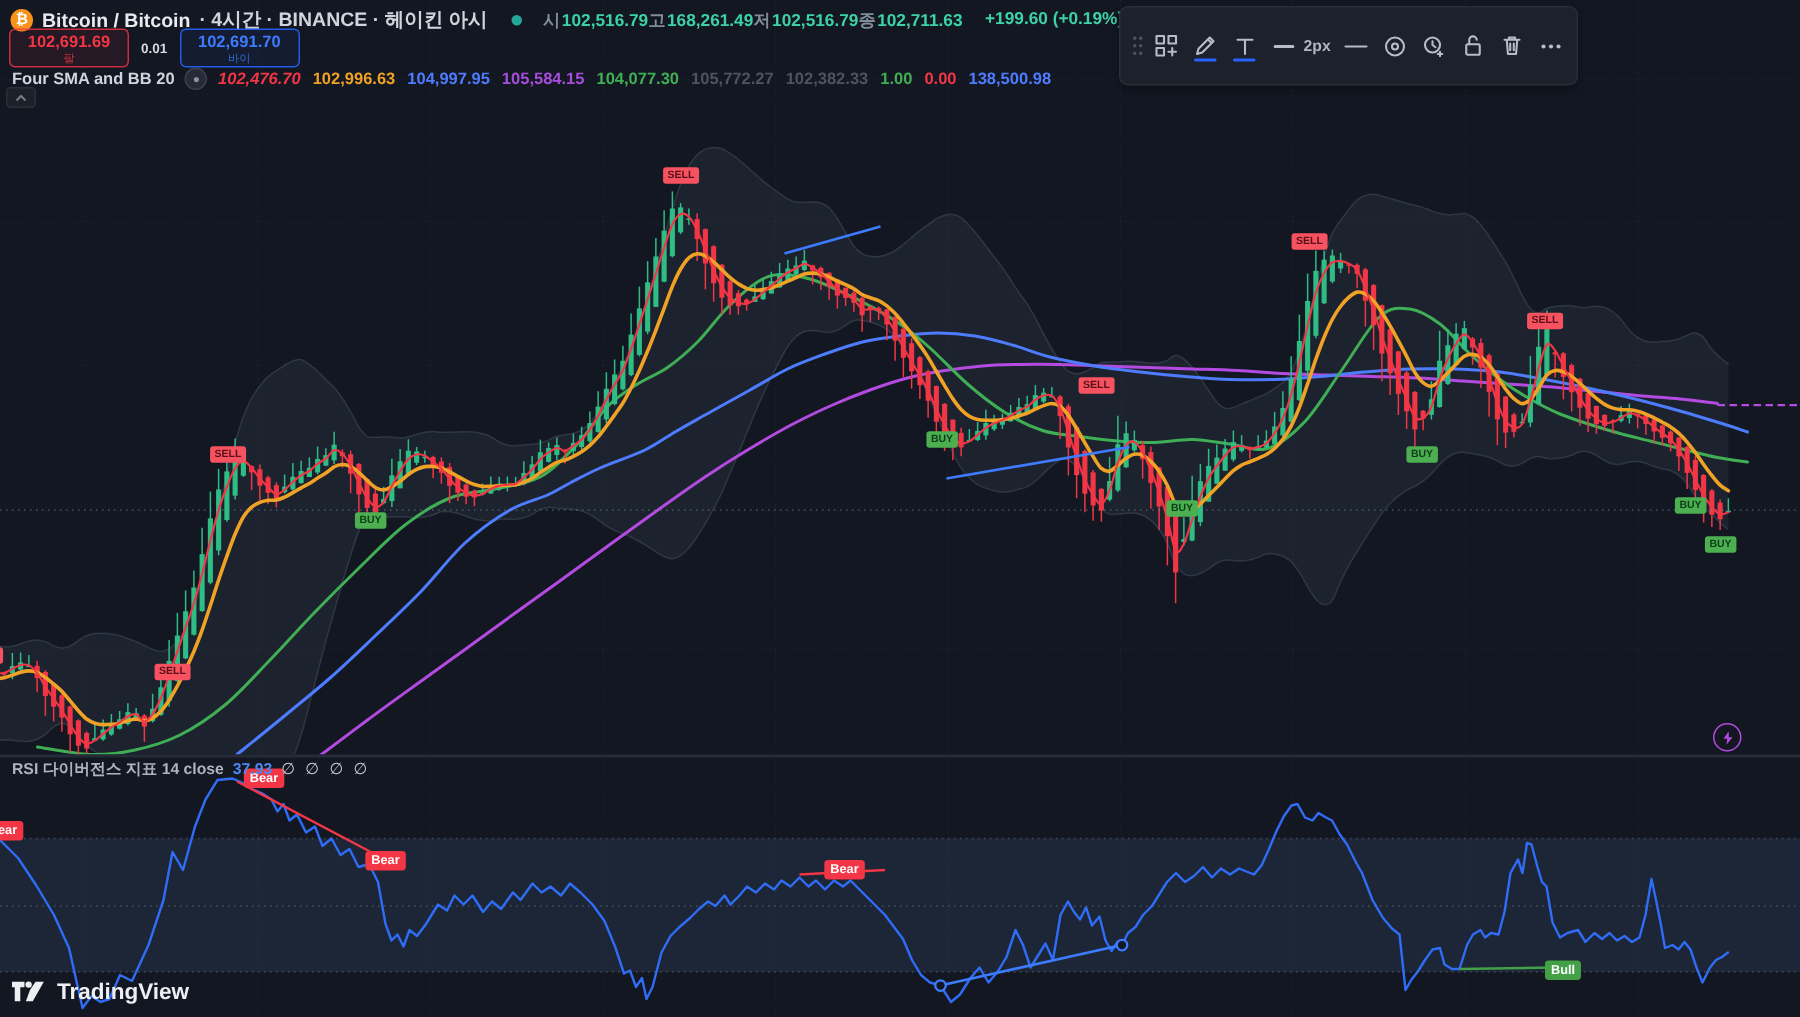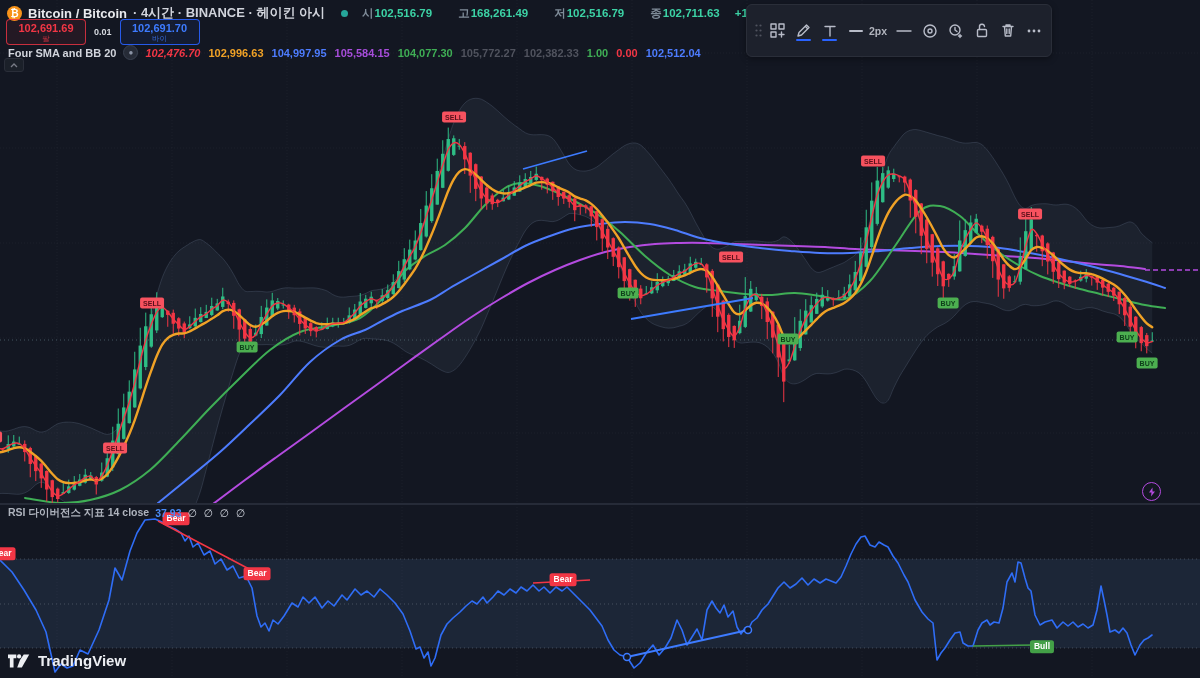--- a/index.html
+++ b/index.html
@@ -7,21 +7,21 @@
        font-family:"Liberation Sans","DejaVu Sans",sans-serif;-webkit-font-smoothing:antialiased}
   #chart-svg{position:absolute;left:0;top:0}
   #labels-layer{position:absolute;left:0;top:0;width:1200px;height:678px;pointer-events:none}
   .hrow{position:absolute;display:flex;align-items:center;color:#d1d4dc;white-space:nowrap}
   .row1{left:7px;top:4px;gap:6px;font-size:13px;font-weight:700}
   .btc{width:15px;height:15px;border-radius:50%;background:#f7931a;color:#fff;font-size:10px;
        line-height:15px;text-align:center;font-weight:700;flex:0 0 auto}
   .sym{color:#e8eaee}
   .meta{color:#d1d4dc;font-weight:600}
   .mdot{width:7px;height:7px;border-radius:50%;background:#26a69a;margin:0 8px 0 10px}
-  .ohlc{display:flex;gap:26px;font-size:11.5px;font-weight:600}
+  .ohlc{display:flex;gap:0;font-size:11.5px;font-weight:600}
   .ohlc .pair .lbl{color:#7f8c99;margin-right:1px}
   .ohlc .pair .val{color:#3cd2a5}
   .chg{color:#3cd2a5;font-size:11.5px;font-weight:600;margin-left:9px}
   .row2{left:6px;top:19px;gap:6px}
   .pricebox{min-width:70px;padding:2px 4px 1px;text-align:center;border-radius:4px;
             font-size:11px;font-weight:700;line-height:1.15;cursor:pointer}
   .sellbox{border:1px solid rgba(242,54,69,.8);color:#f23645;background:rgba(242,54,69,.08)}
   .buybox{border:1px solid rgba(41,98,255,.9);color:#3d7bff;background:rgba(41,98,255,.07)}
   .pricebox .sub{display:block;font-size:7.5px;font-weight:400;opacity:.8}
   .spread{font-size:9px;color:#d7dae0;font-weight:700;margin:0 2px}
@@ -37,21 +37,21 @@
   .nulls{color:#c9cdd6;letter-spacing:2px;font-weight:400}
   .toolbar{position:absolute;left:746px;top:4px;height:27px;display:flex;align-items:center;gap:3px;
            background:#1d212c;border:1px solid #2a2e39;border-radius:6px;padding:12px 6px;box-shadow:0 2px 6px rgba(0,0,0,.35)}
   .tb{width:23px;height:23px;display:flex;align-items:center;justify-content:center;position:relative;border-radius:4px;cursor:pointer}
   .tb svg{stroke:#b8bcc8;fill:none;stroke-width:1.4;stroke-linecap:round;stroke-linejoin:round}
   .tb.ublue::after{content:"";position:absolute;left:4px;right:4px;bottom:1px;height:2px;background:#2962ff;border-radius:1px}
   .px2{font-size:10.5px;color:#b2b5be;font-weight:700;margin:0 2px 0 -1px}
   .drag{width:10px}
   .lightning{position:absolute;left:1142px;top:482px;width:17px;height:17px;border:1.5px solid #b44be0;
              border-radius:50%;display:flex;align-items:center;justify-content:center;cursor:pointer}
-  .tvlogo{position:absolute;left:8px;top:652px;display:flex;gap:6px;
+  .tvlogo{position:absolute;left:8px;top:652px;display:flex;align-items:center;gap:6px;
           color:#edeff3;font-size:15px;font-weight:700;cursor:pointer}
   .siglabel{position:absolute;transform:translate(-50%,-50%);font-size:7px;font-weight:700;
             padding:2px 3px;border-radius:2px;line-height:1;pointer-events:auto}
   .sig-sell{background:#f7525f;color:#59101a}
   .sig-buy{background:#4caf50;color:#0e3d1a}
   .divlabel{position:absolute;transform:translate(-50%,-50%);font-size:8.5px;font-weight:700;
             padding:2px 4px;border-radius:2.5px;color:#fff;line-height:1.1;pointer-events:auto}
   .div-bear{background:#f23645}
   .div-bull{background:#43a047}
 </style>
@@ -592,21 +592,21 @@
     <span id="ind-values">
         <span style="color: rgb(242, 54, 69); font-style: italic;">102,476.70</span>
         <span style="color: rgb(240, 162, 38);">102,996.63</span>
         <span style="color: rgb(77, 124, 254);">104,997.95</span>
         <span style="color: rgb(167, 77, 219);">105,584.15</span>
         <span style="color: rgb(63, 174, 85);">104,077.30</span>
         <span style="color: rgb(80, 83, 94);">105,772.27</span>
         <span style="color: rgb(80, 83, 94);">102,382.33</span>
         <span style="color: rgb(63, 174, 85);">1.00</span>
         <span style="color: rgb(242, 54, 69);">0.00</span>
-        <span style="color: rgb(77, 124, 254);">102,512.04</span>
+        <span style="color: rgb(77, 124, 254);">138,500.98</span>
       </span>
   </div>
 
   <div class="collapse-btn">
     <svg width="8" height="5" viewBox="0 0 8 5">
       <polyline points="1,4 4,1 7,4" fill="none" stroke="#787b86" stroke-width="1.3"></polyline>
     </svg>
   </div>
 
   <div class="hrow rsirow">

